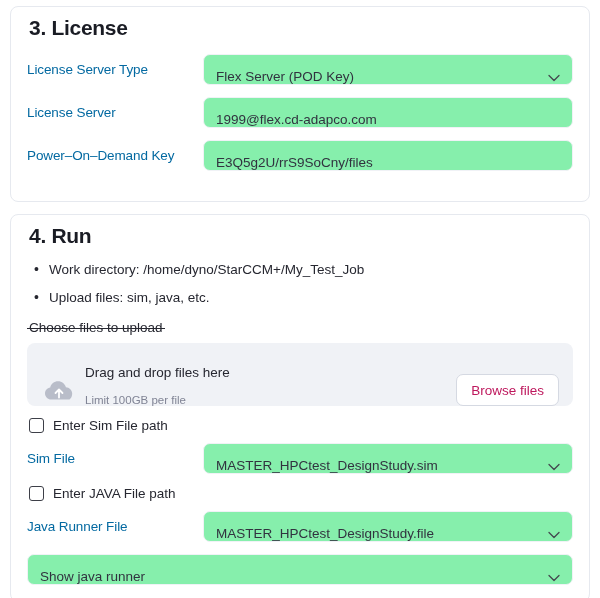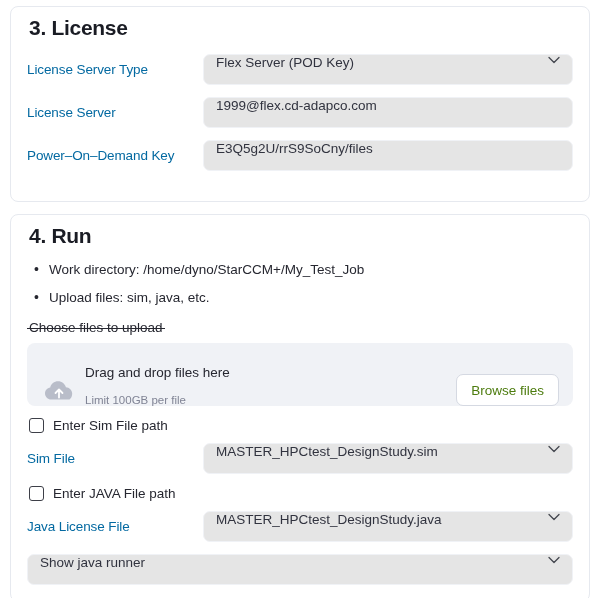--- a/index.html
+++ b/index.html
@@ -43,26 +43,26 @@
     font-size: 13.5px;
     color: #0369a1;
     flex: 0 0 176px;
     letter-spacing: -0.1px;
   }
   .control {
     flex: 1 1 auto;
     position: relative;
   }
   .select-box, .text-box {
-    background: #e5e5e5;
+    background: #86efac;
     border: 1px solid #f0f2f6;
     border-radius: 7px;
     height: 31px;
     display: flex;
-    align-items: flex-start;
+    align-items: flex-end;
     padding: 0 12px;
     font-size: 13.5px;
     color: #31333f;
     width: 100%;
   }
   .select-box .chev {
     margin-left: auto;
     color: #44474f;
     font-size: 11px;
     line-height: 1;
@@ -121,21 +121,21 @@
   .dz-main { font-size: 13.5px; color: #262730; }
   .dz-sub { font-size: 11.5px; color: #808495; margin-top: 14px; }
   .browse-btn {
     margin-left: auto;
     background: #ffffff;
     border: 1px solid #d5d9e2;
     border-radius: 7px;
     height: 32px;
     padding: 0 14px;
     font-size: 13.5px;
-    color: #4d7c0f;
+    color: #be185d;
     display: flex;
     align-items: center;
     cursor: pointer;
     font-family: "Liberation Sans", sans-serif;
   }
   .check-row {
     display: flex;
     align-items: center;
     margin: 2px 0 10px 0;
   }
@@ -238,24 +238,24 @@
         </div>
       </div>
     </div>
 
     <div class="check-row">
       <span class="checkbox"></span>
       <span class="check-label">Enter JAVA File path</span>
     </div>
 
     <div class="field-row">
-      <div class="field-label">Java License File</div>
+      <div class="field-label">Java Runner File</div>
       <div class="control">
         <div class="select-box">
-          <span>MASTER_HPCtest_DesignStudy.java</span>
+          <span>MASTER_HPCtest_DesignStudy.file</span>
           <span class="chev">
             <svg width="12" height="8" viewBox="0 0 12 8" fill="none" aria-hidden="true">
                 <path d="M1 1.5L6 6.5L11 1.5" stroke="#44474f" stroke-width="1.3" stroke-linecap="round" stroke-linejoin="round"></path>
               </svg>
           </span>
         </div>
       </div>
     </div>
 
     <div class="wide-select">

